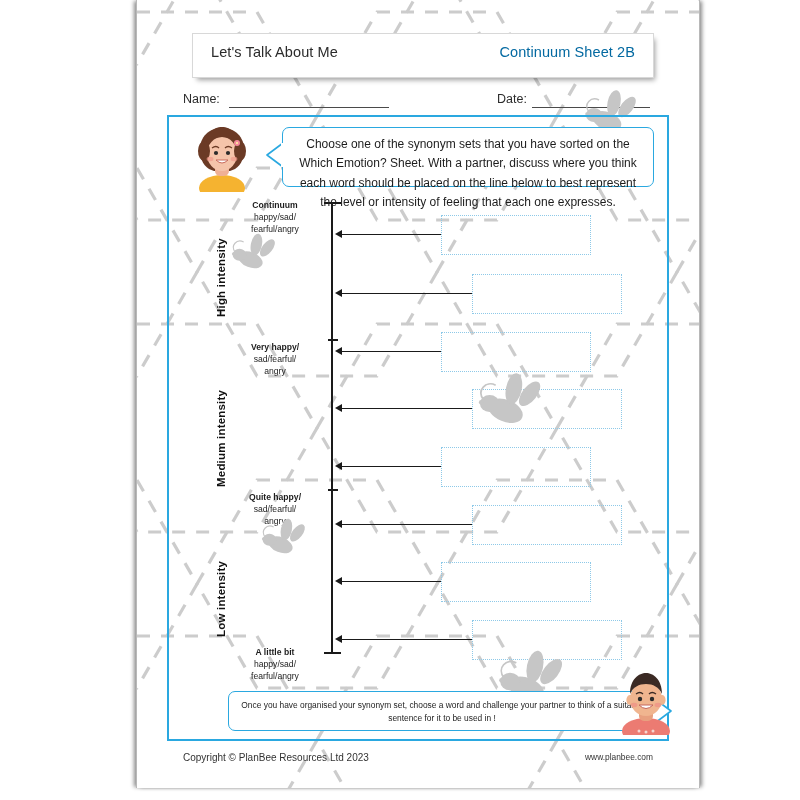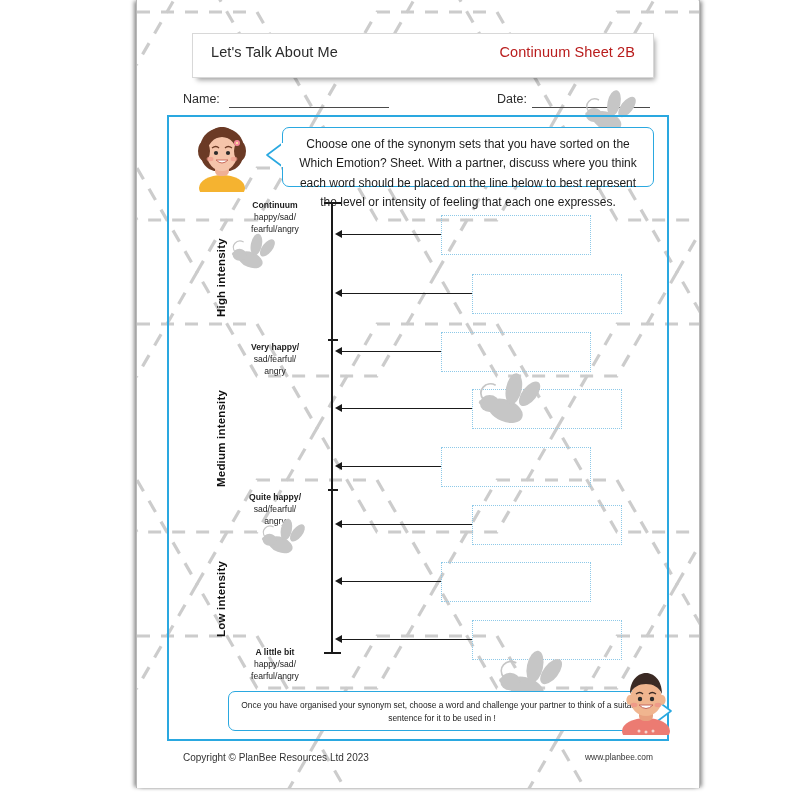--- a/index.html
+++ b/index.html
@@ -30,21 +30,21 @@
     position:absolute;left:55px;top:33px;width:460px;height:43px;
     background:#fff;border:1px solid #d8d8d8;
     box-shadow:3px 4px 5px -2px rgba(0,0,0,.38);
   }
   #titlebar .t-left{
     position:absolute;left:18px;top:10px;
     font-size:14.5px;color:#2b2b2b;letter-spacing:.1px;
   }
   #titlebar .t-right{
     position:absolute;right:18px;top:10px;
-    font-size:14.5px;color:#b91c1c;letter-spacing:.1px;
+    font-size:14.5px;color:#0369a1;letter-spacing:.1px;
   }
 
   
   #namerow{position:absolute;left:0;top:90px;width:562px;height:22px;}
   #namerow .lbl{position:absolute;font-size:12.5px;color:#2b2b2b;}
   #namerow .rule{position:absolute;border-bottom:1.3px solid #4a4a4a;height:0;}
   .nm-lbl{left:46px;top:2px;}
   .nm-rule{left:92px;top:17px;width:160px;}
   .dt-lbl{left:360px;top:2px;}
   .dt-rule{left:395px;top:17px;width:118px;}

